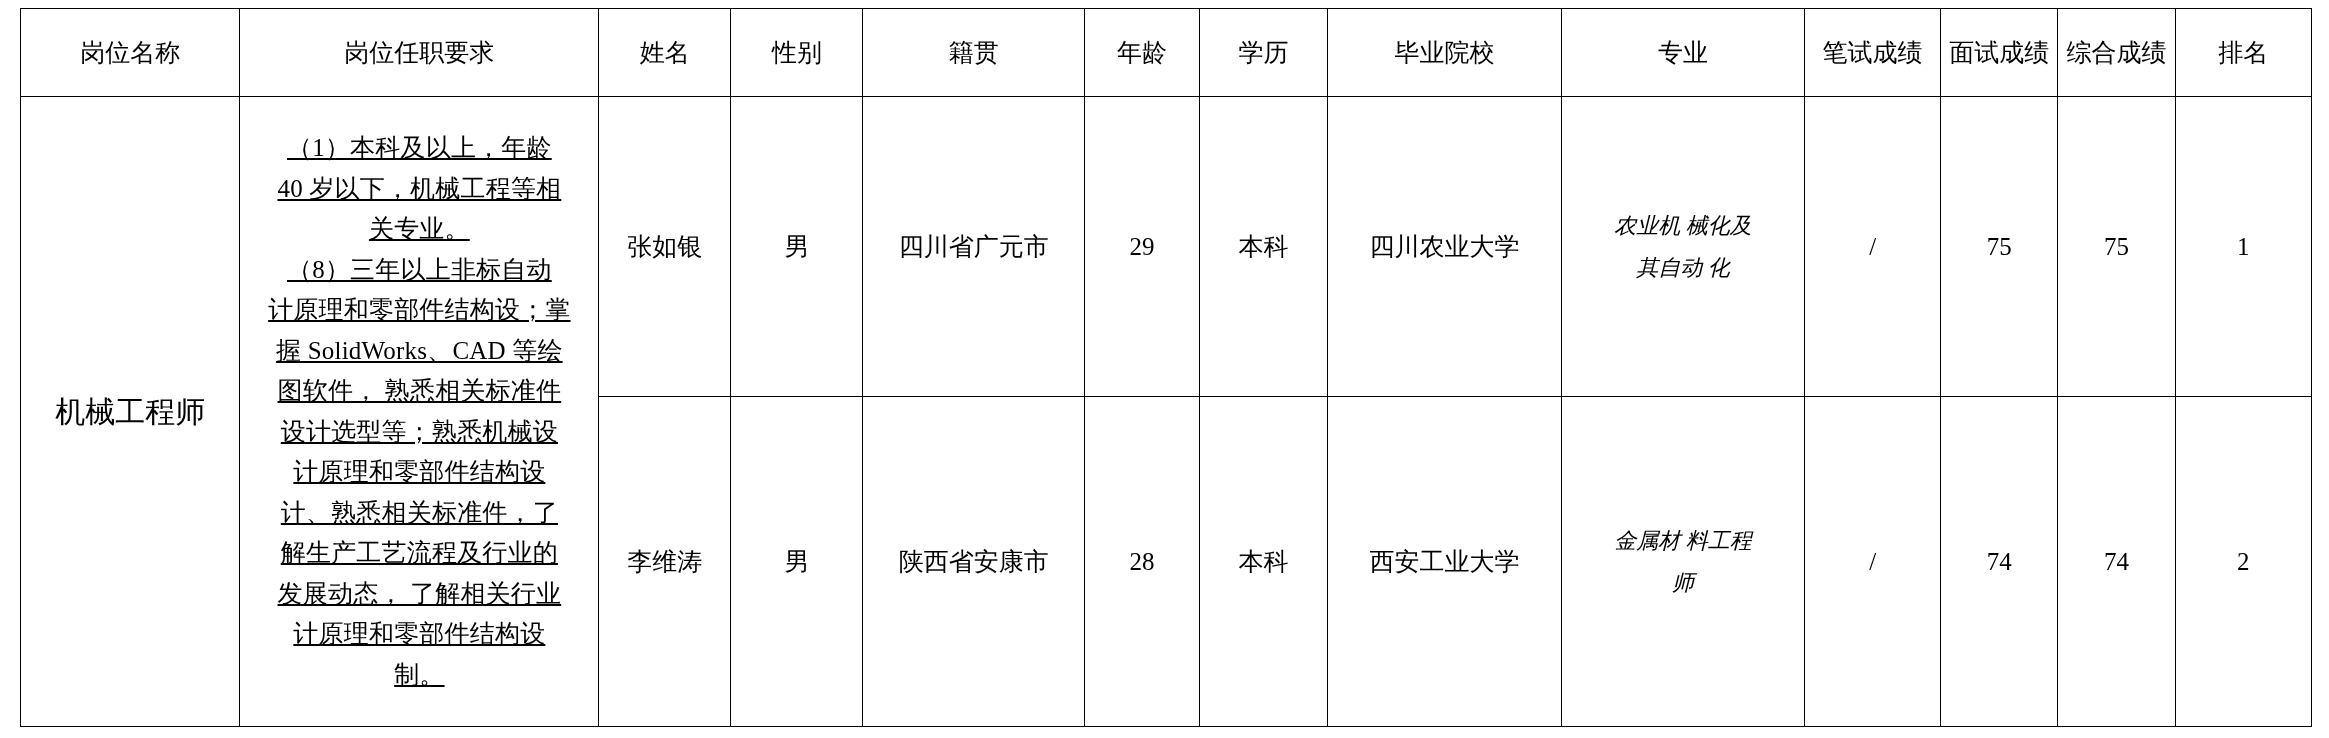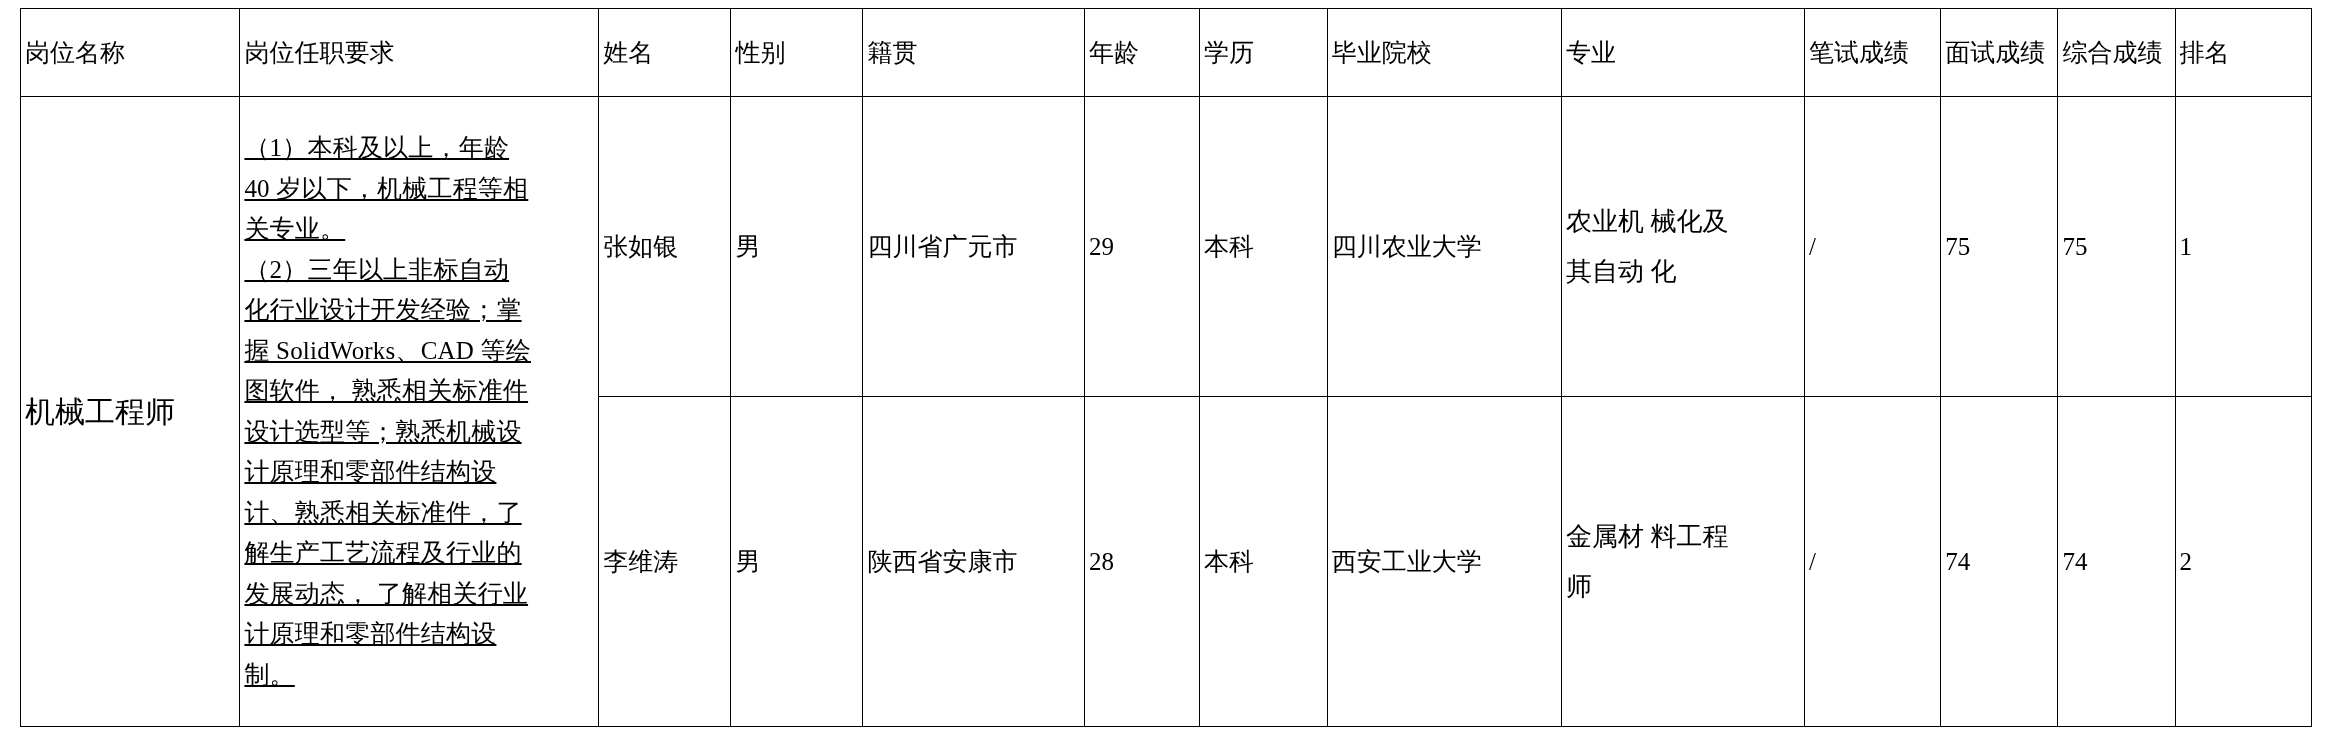--- a/index.html
+++ b/index.html
@@ -23,21 +23,21 @@
   table.result-table {
     border-collapse: collapse;
     table-layout: fixed;
     width: 2292px;
     margin-left: 20px;
     margin-top: 8px;
   }
   table.result-table th,
   table.result-table td {
     border: 1px solid #000000;
-    text-align: left;
+    text-align: center;
     vertical-align: middle;
     font-weight: normal;
     padding: 2px 4px;
     box-sizing: border-box;
   }
   thead th {
     font-family: "Liberation Sans", "DejaVu Sans", sans-serif;
     font-weight: bold;
     font-size: 25px;
     line-height: 1.25;
@@ -72,21 +72,22 @@
     padding: 14px 10px 10px 10px;
     letter-spacing: 0.2px;
   }
   .cell-req p {
     margin: 0;
     text-indent: 0;
     text-decoration: underline;
   }
   .cell-major {
     line-height: 1.9;
-    font-size: 26px;
+    font-size: 22px;
+    font-style: italic;
   }
   .cell-name, .cell-gender, .cell-origin, .cell-age,
   .cell-edu, .cell-school, .cell-written,
   .cell-interview, .cell-overall, .cell-rank {
     font-size: 25px;
   }
   .row-1 td { height: 300px; }
   .row-2 td { height: 330px; }
 </style>
 </head>
@@ -126,22 +127,22 @@
         <th>排名</th>
       </tr>
     </thead>
     <tbody>
       <tr class="row-1">
         <td class="cell-post" rowspan="2">机械工程师</td>
         <td class="cell-req" rowspan="2">
           <p>（1）本科及以上，年龄</p>
           <p>40 岁以下，机械工程等相</p>
           <p>关专业。</p>
-          <p>（2）三年以上非标自动</p>
-          <p>化行业设计开发经验；掌</p>
+          <p>（8）三年以上非标自动</p>
+          <p>计原理和零部件结构设；掌</p>
           <p>握 SolidWorks、CAD 等绘</p>
           <p>图软件， 熟悉相关标准件</p>
           <p>设计选型等；熟悉机械设</p>
           <p>计原理和零部件结构设</p>
           <p>计、熟悉相关标准件，了</p>
           <p>解生产工艺流程及行业的</p>
           <p>发展动态， 了解相关行业</p>
           <p>计原理和零部件结构设</p>
           <p>制。</p>
         </td>

